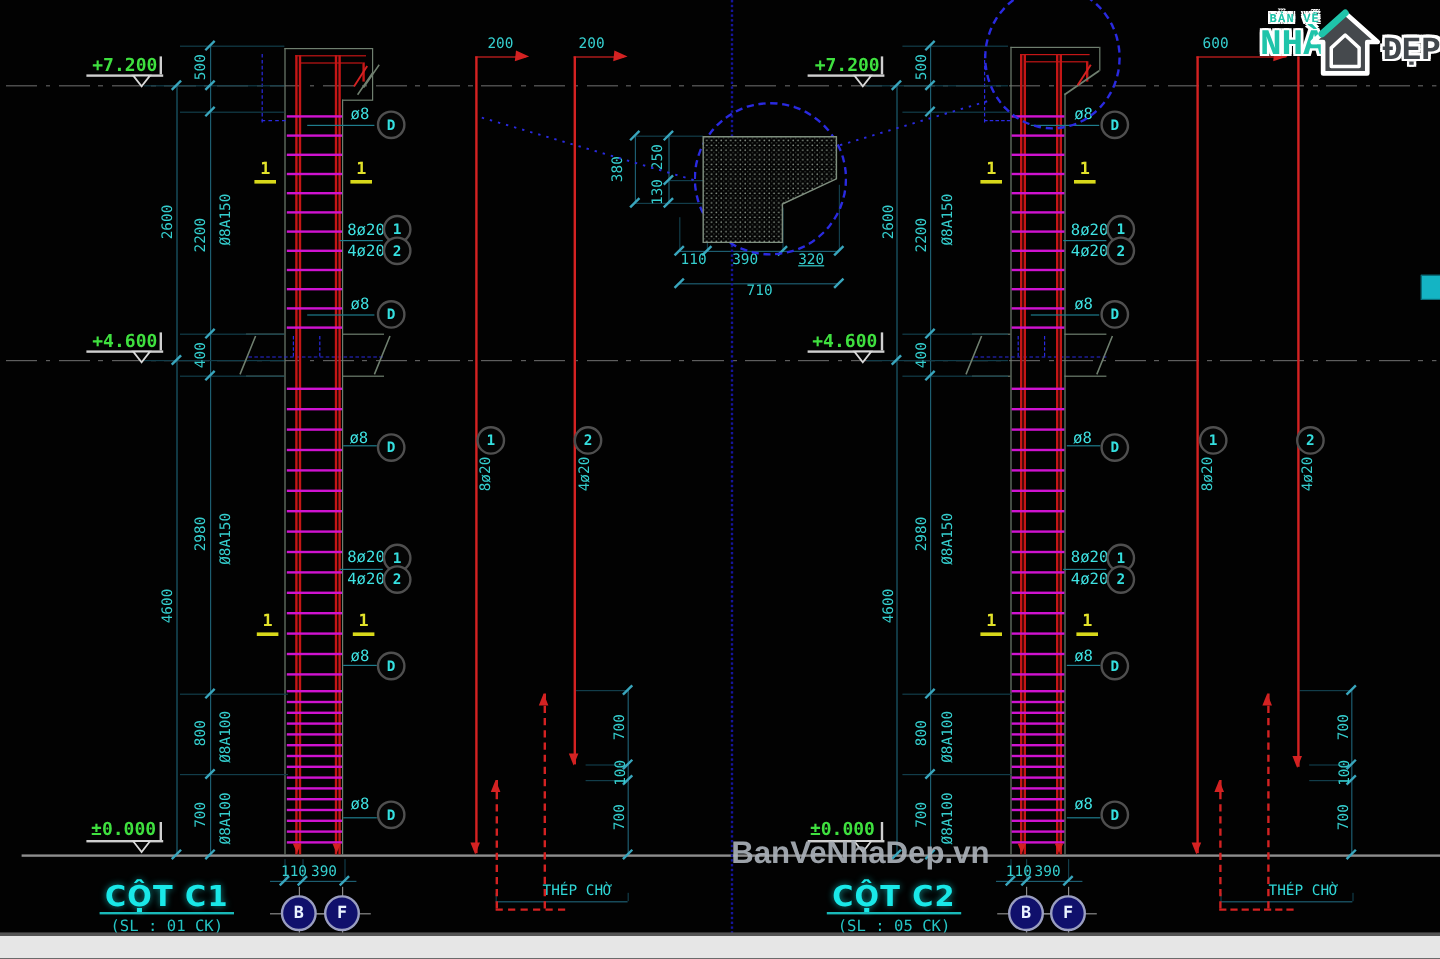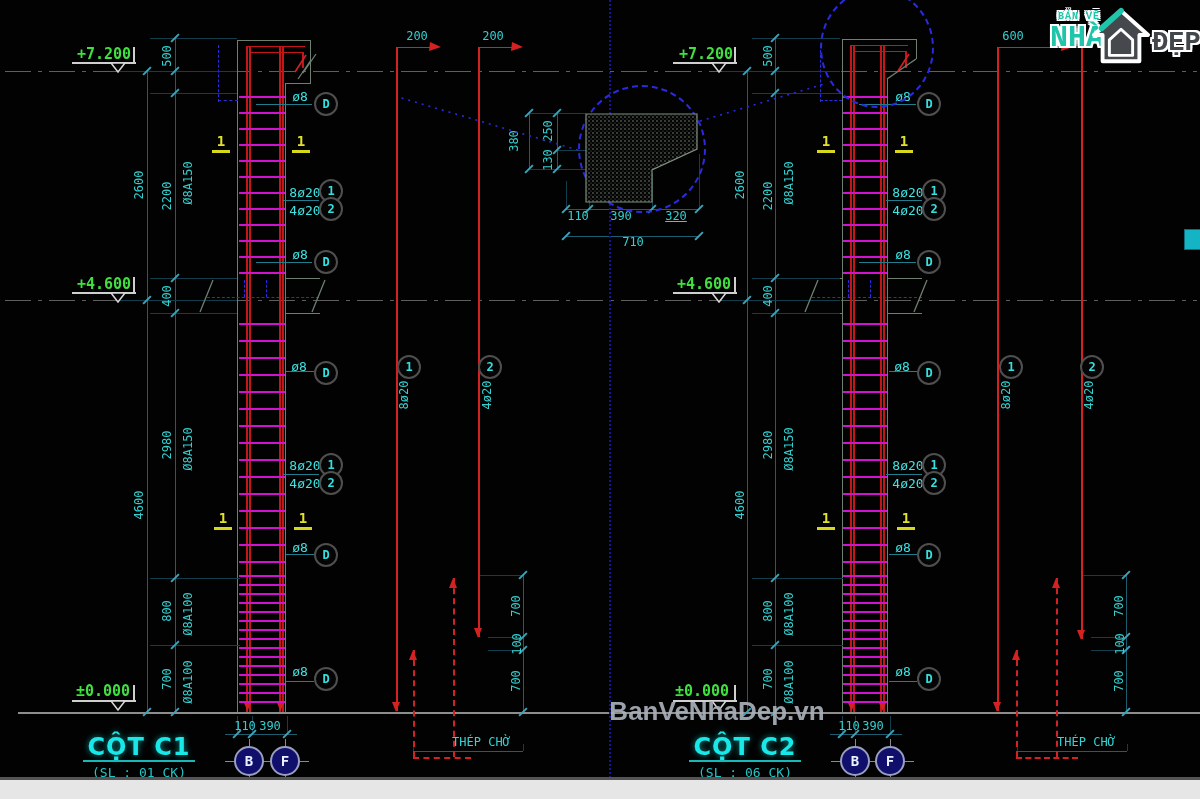--- a/index.html
+++ b/index.html
@@ -522,21 +522,21 @@
       <div class="eul" style="left: 673px; top: 292px; width: 64px;"></div>
       <div class="evt" style="left: 734px; top: 277px; height: 15px;"></div>
       <div class="elev" style="left: 702px; top: 691px;">±0.000</div>
       <div class="eul" style="left: 673px; top: 700px; width: 64px;"></div>
       <div class="evt" style="left: 734px; top: 685px; height: 15px;"></div>
       <div class="title" style="left: 139px; top: 747px;">CỘT C1</div>
       <div class="titleul" style="left: 83px; top: 760px; width: 112px;"></div>
       <div class="sub" style="left: 139px; top: 772px;">(SL : 01 CK)</div>
       <div class="title" style="left: 745px; top: 747px;">CỘT C2</div>
       <div class="titleul" style="left: 689px; top: 760px; width: 112px;"></div>
-      <div class="sub" style="left: 745px; top: 772px;">(SL : 06 CK)</div>
+      <div class="sub" style="left: 745px; top: 772px;">(SL : 05 CK)</div>
     </div>
 
   <div id="wm-center" class="wm" style="left:717px;top:711px;">BanVeNhaDep.vn</div>
 
   <div id="cyan-box"></div>
 
   <div style="position:absolute;left:0;top:777px;width:1200px;height:3px;background:#545454;z-index:9;"></div>
   <div id="bottom-band"></div>
 
   <div id="logo">

